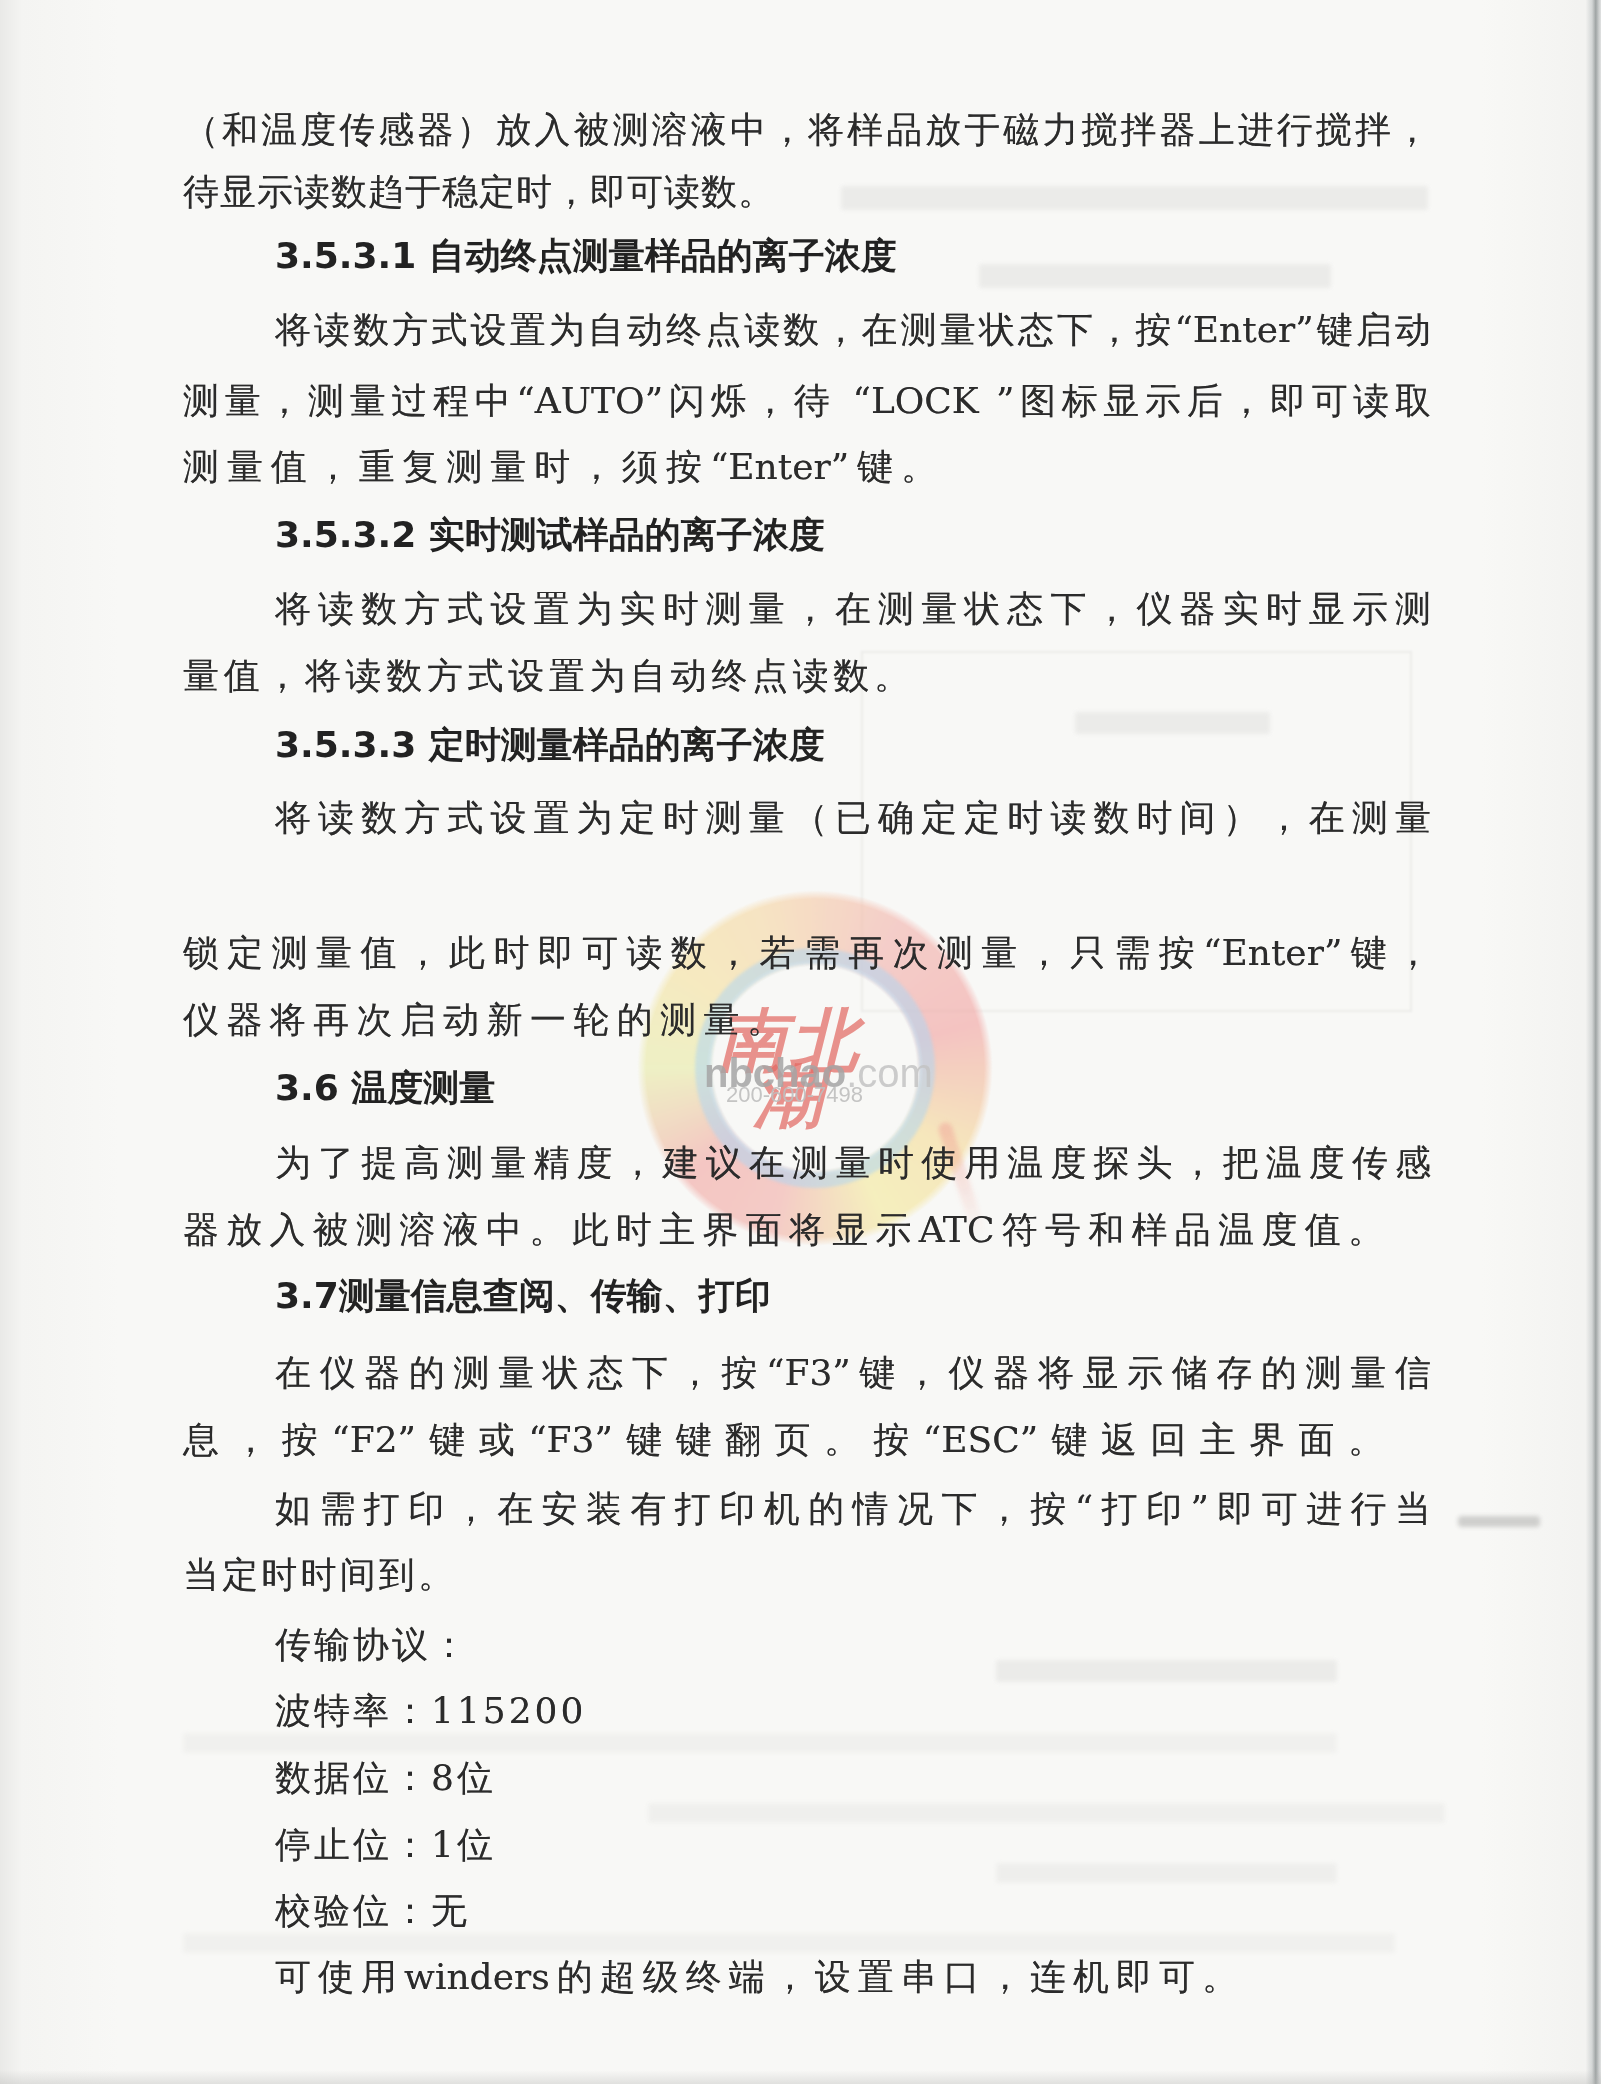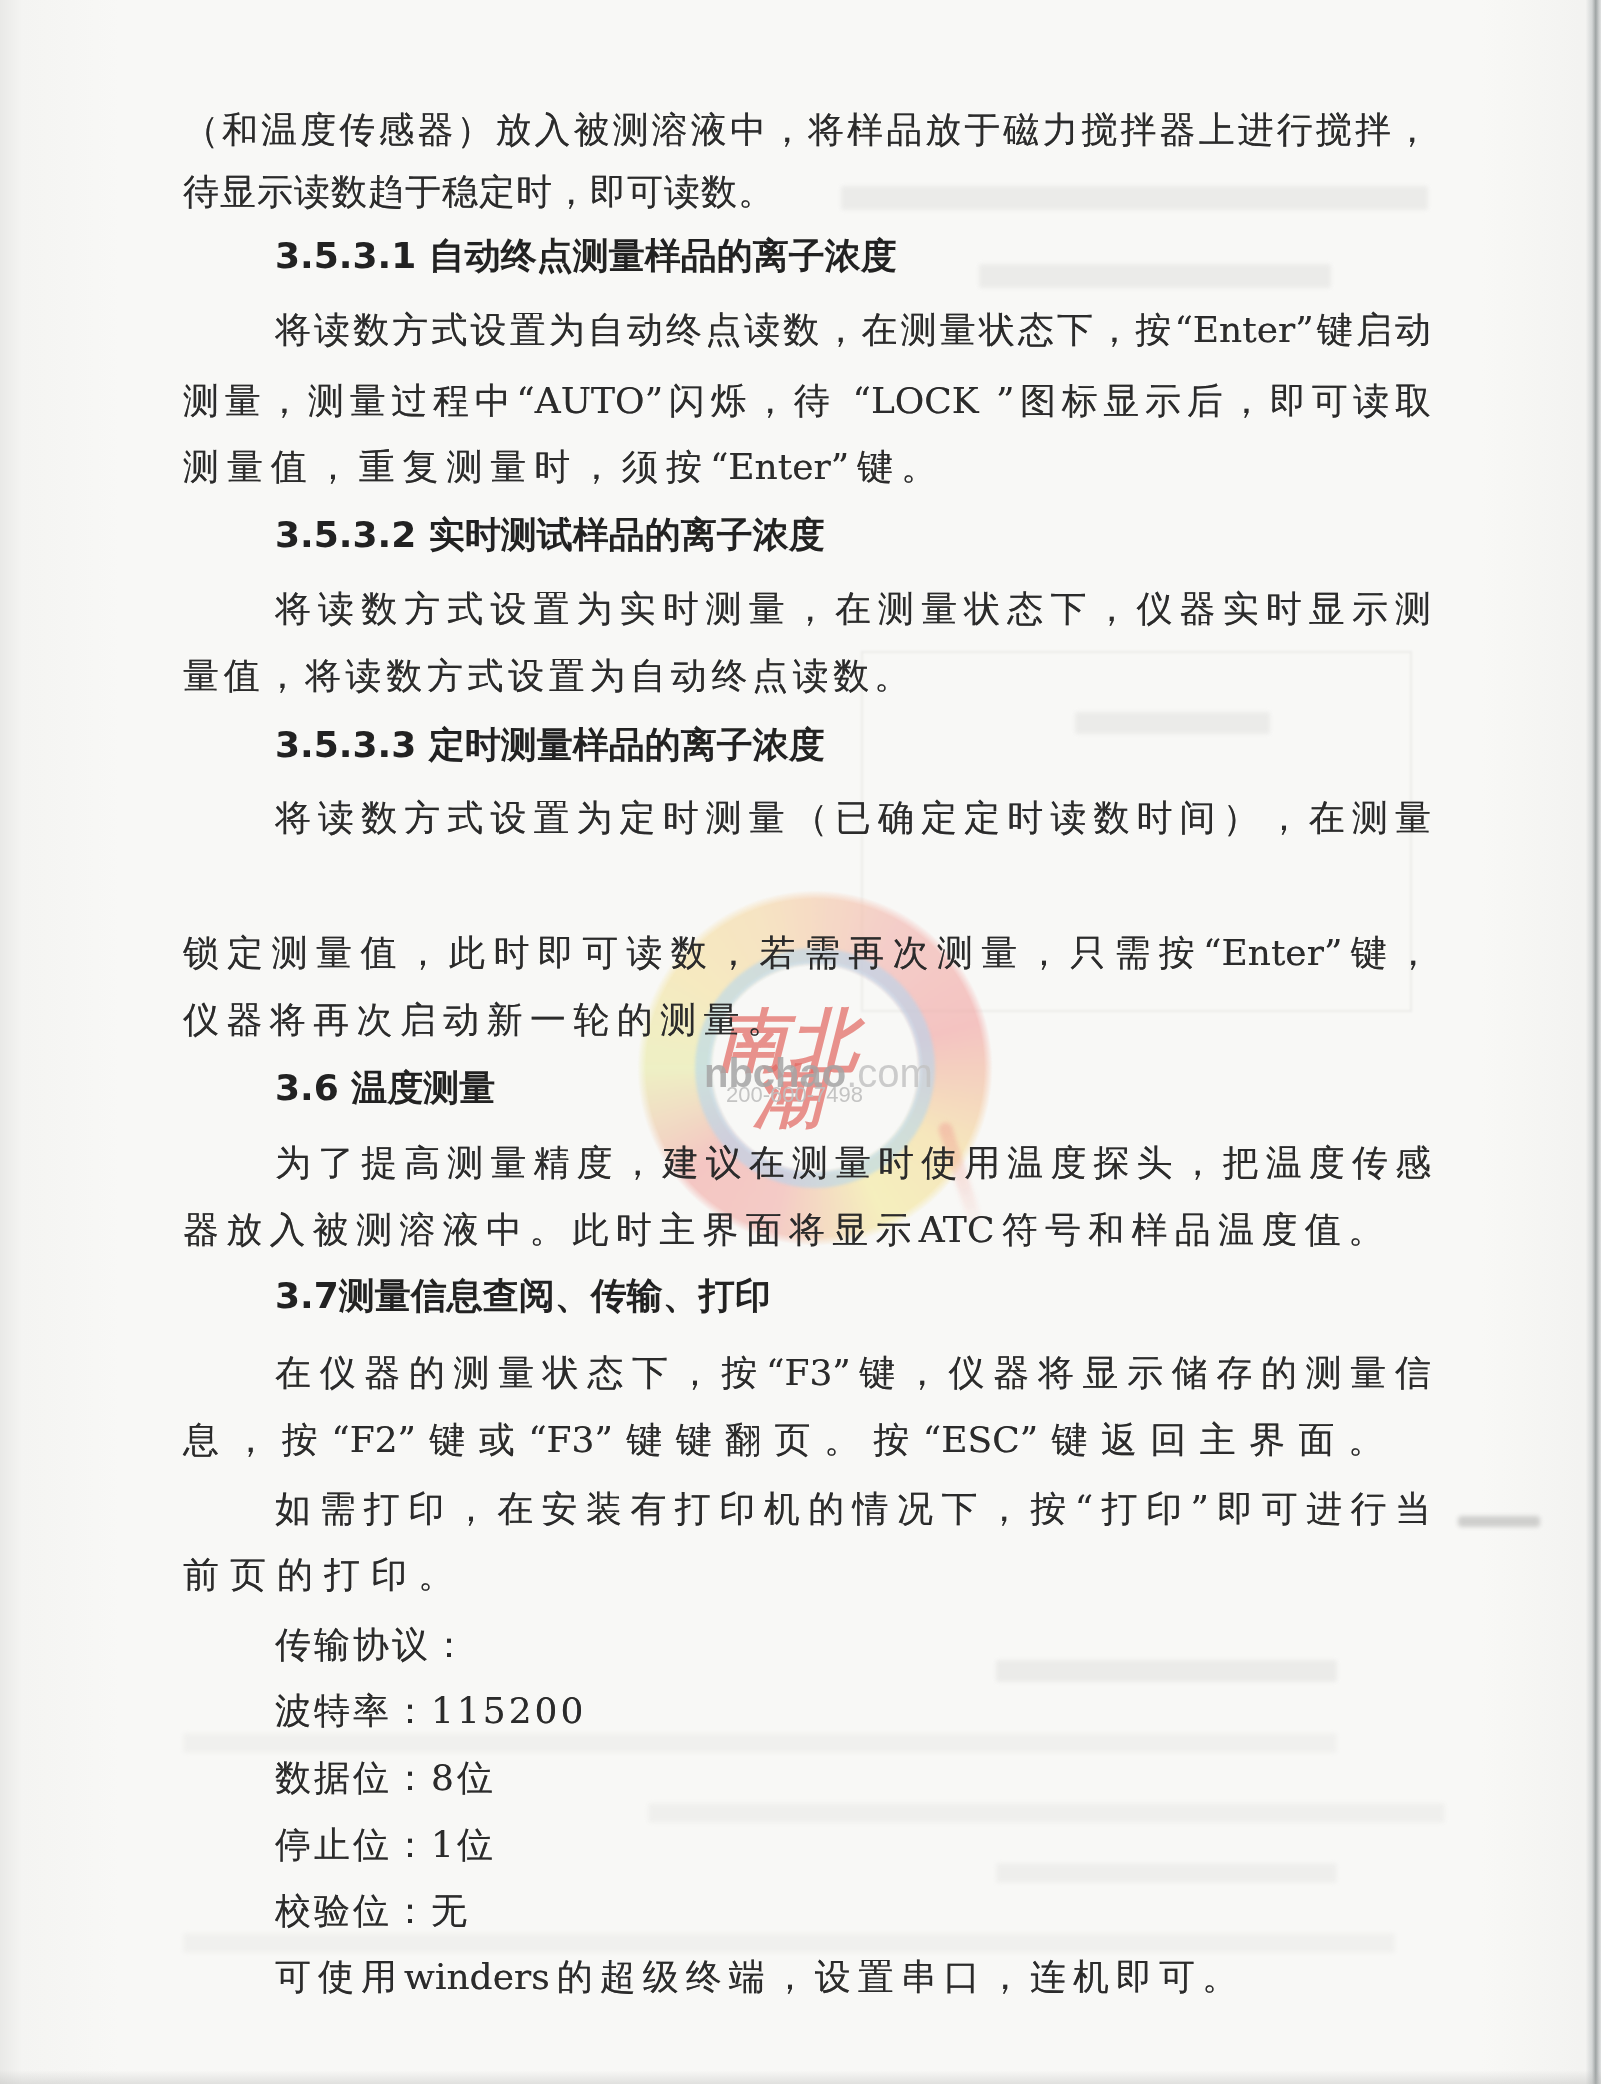--- a/index.html
+++ b/index.html
@@ -111,21 +111,21 @@
   <div class="ln j" style="top:996px;left:183px;width:600px;">仪器将再次启动新一轮的测量。</div>
 
   <div class="h" style="top:1064px;left:275px;">3.6 温度测量</div>
   <div class="ln j" style="top:1139px;left:275px;width:1156px;">为了提高测量精度，建议在测量时使用温度探头，把温度传感</div>
   <div class="ln j" style="top:1206px;left:183px;width:1201px;">器放入被测溶液中。此时主界面将显示ATC符号和样品温度值。</div>
 
   <div class="h" style="top:1272px;left:275px;">3.7测量信息查阅、传输、打印</div>
   <div class="ln j" style="top:1349px;left:275px;width:1156px;">在仪器的测量状态下，按“F3”键，仪器将显示储存的测量信</div>
   <div class="ln j" style="top:1416px;left:183px;width:1201px;">息，按“F2”键或“F3”键键翻页。按“ESC”键返回主界面。</div>
   <div class="ln j" style="top:1485px;left:275px;width:1156px;">如需打印，在安装有打印机的情况下，按“打印”即可进行当</div>
-  <div class="ln j" style="top:1551px;left:183px;width:271px;">前页的打印。</div>
+  <div class="ln j" style="top:1551px;left:183px;width:271px;">当定时时间到。</div>
 
   <div class="ln proto" style="top:1621px;left:275px;">传输协议：</div>
   <div class="ln proto" style="top:1687px;left:275px;"><span>波特率：</span><span>115200</span></div>
   <div class="ln proto" style="top:1754px;left:275px;"><span>数据位：</span><span>8位</span></div>
   <div class="ln proto" style="top:1821px;left:275px;"><span>停止位：</span><span>1位</span></div>
   <div class="ln proto" style="top:1887px;left:275px;"><span>校验位：</span><span>无</span></div>
   <div class="ln j" style="top:1953px;left:275px;width:963px;">可使用winders的超级终端，设置串口，连机即可。</div>
 
 </div>
 

